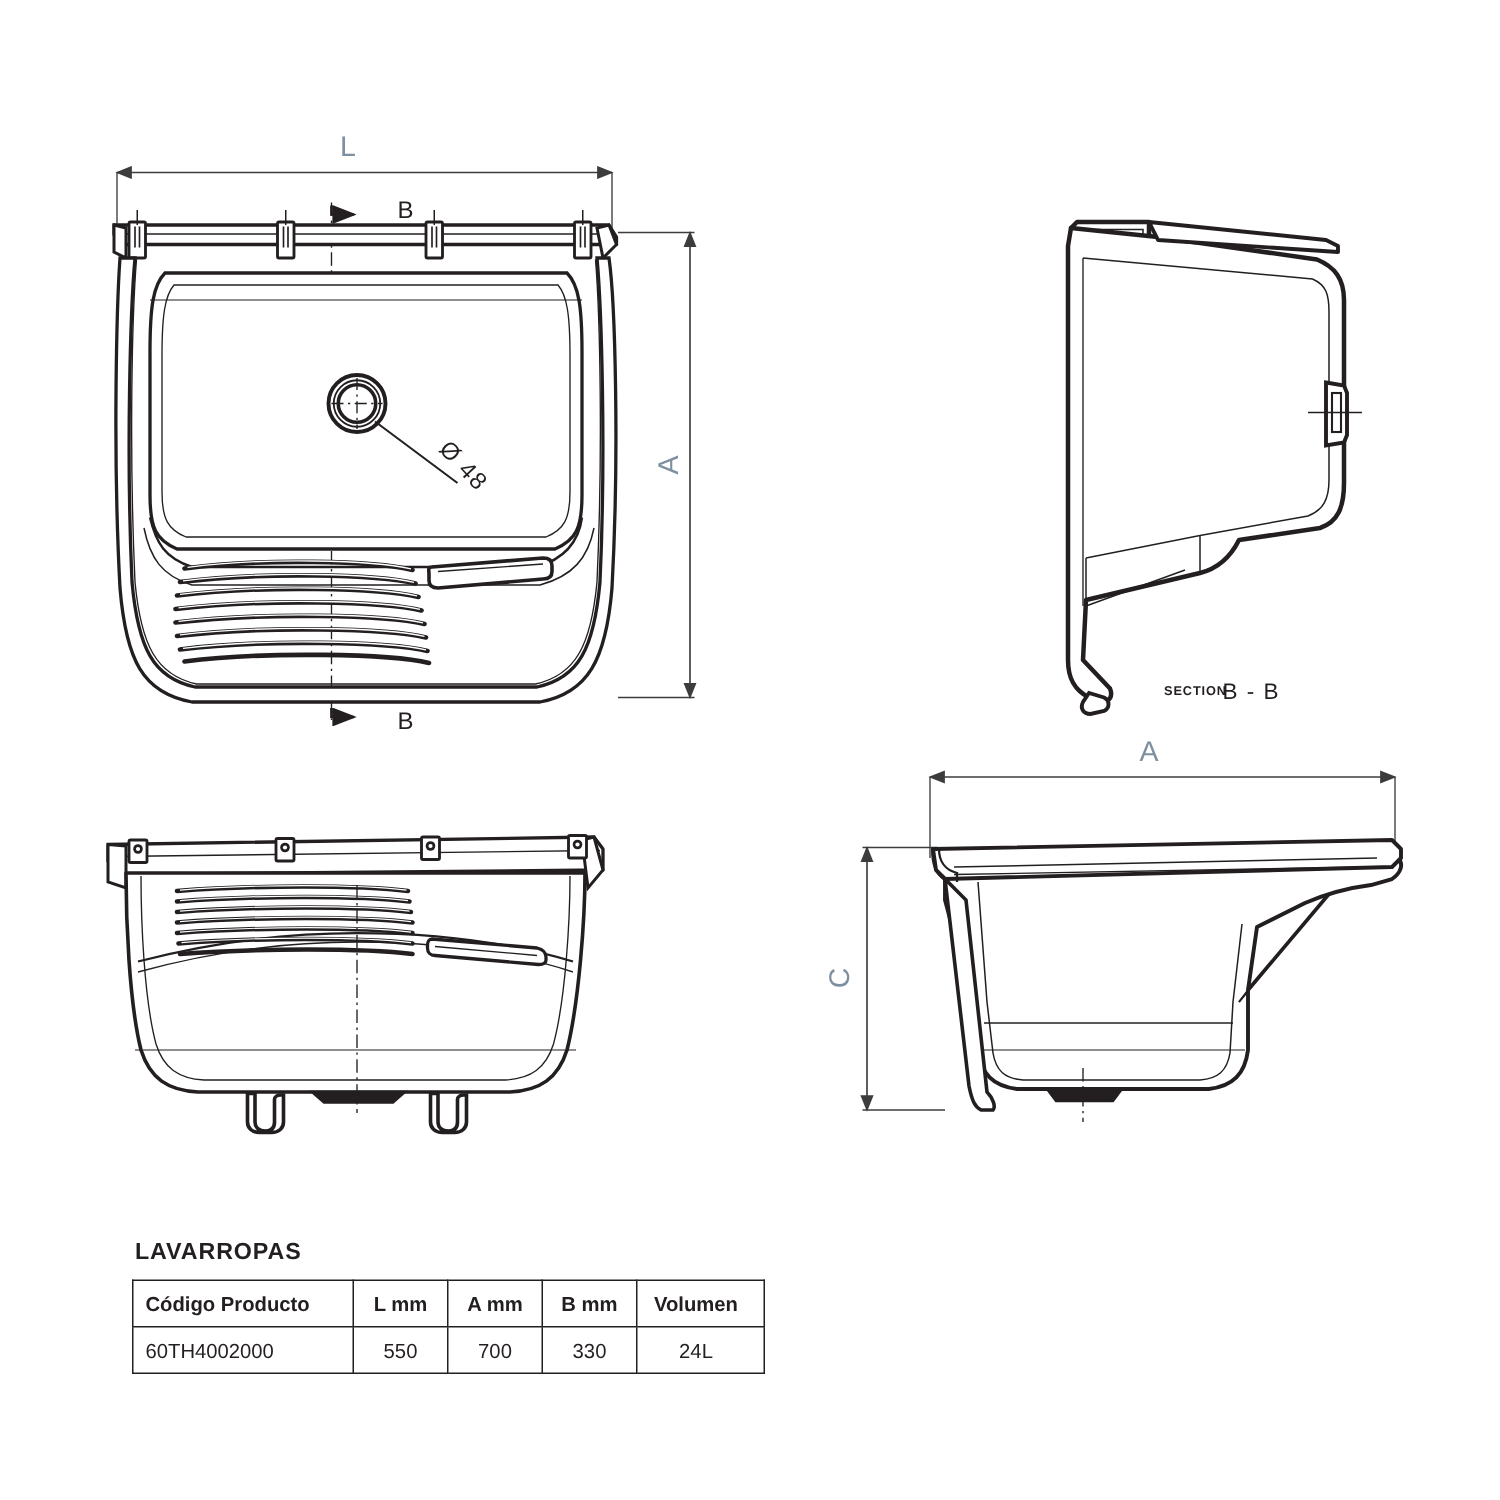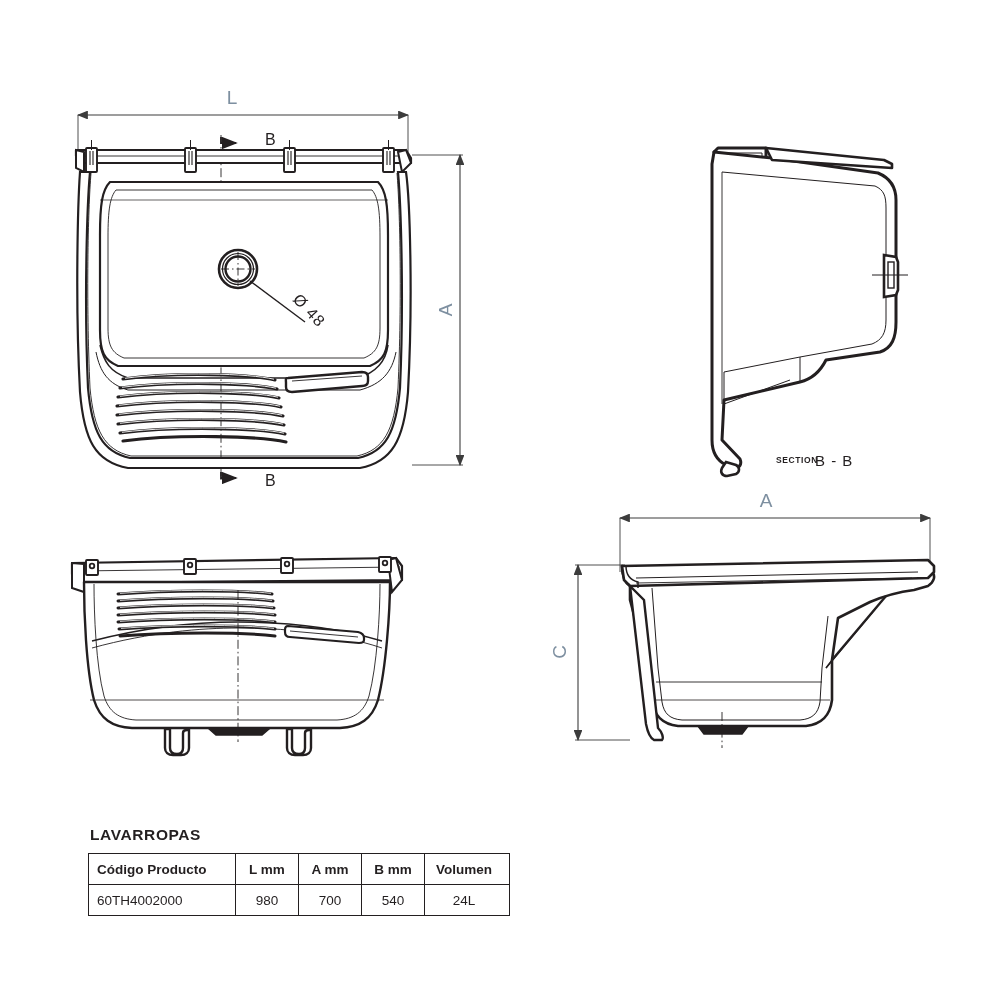--- a/index.html
+++ b/index.html
@@ -429,20 +429,20 @@
         <th class="c0">Código Producto</th>
         <th class="c1">L mm</th>
         <th class="c2">A mm</th>
         <th class="c3">B mm</th>
         <th class="c4">Volumen</th>
       </tr>
     </thead>
     <tbody>
       <tr>
         <td class="c0">60TH4002000</td>
-        <td class="c1">980</td>
+        <td class="c1">550</td>
         <td class="c2">700</td>
-        <td class="c3">540</td>
+        <td class="c3">330</td>
         <td class="c4">24L</td>
       </tr>
     </tbody>
   </table>
 </div>
 
 </body></html>

